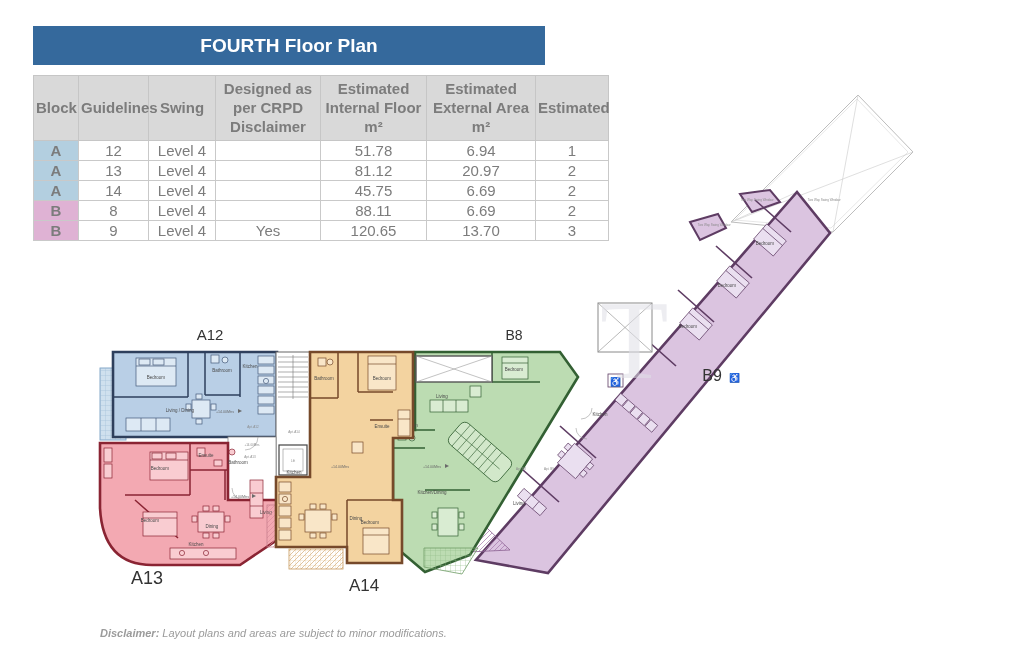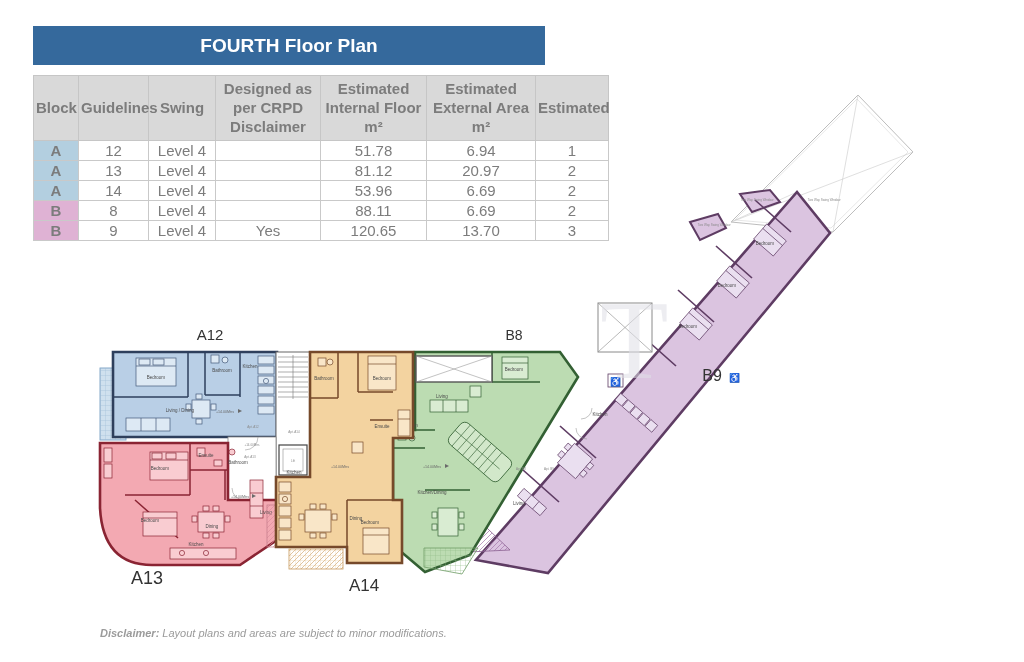--- a/index.html
+++ b/index.html
@@ -74,21 +74,21 @@
         <td></td>
         <td>81.12</td>
         <td>20.97</td>
         <td>2</td>
       </tr>
       <tr>
         <td class="block-a">A</td>
         <td>14</td>
         <td>Level 4</td>
         <td></td>
-        <td>53.96</td>
+        <td>45.75</td>
         <td>6.69</td>
         <td>2</td>
       </tr>
       <tr>
         <td class="block-b">B</td>
         <td>8</td>
         <td>Level 4</td>
         <td></td>
         <td>88.11</td>
         <td>6.69</td>

